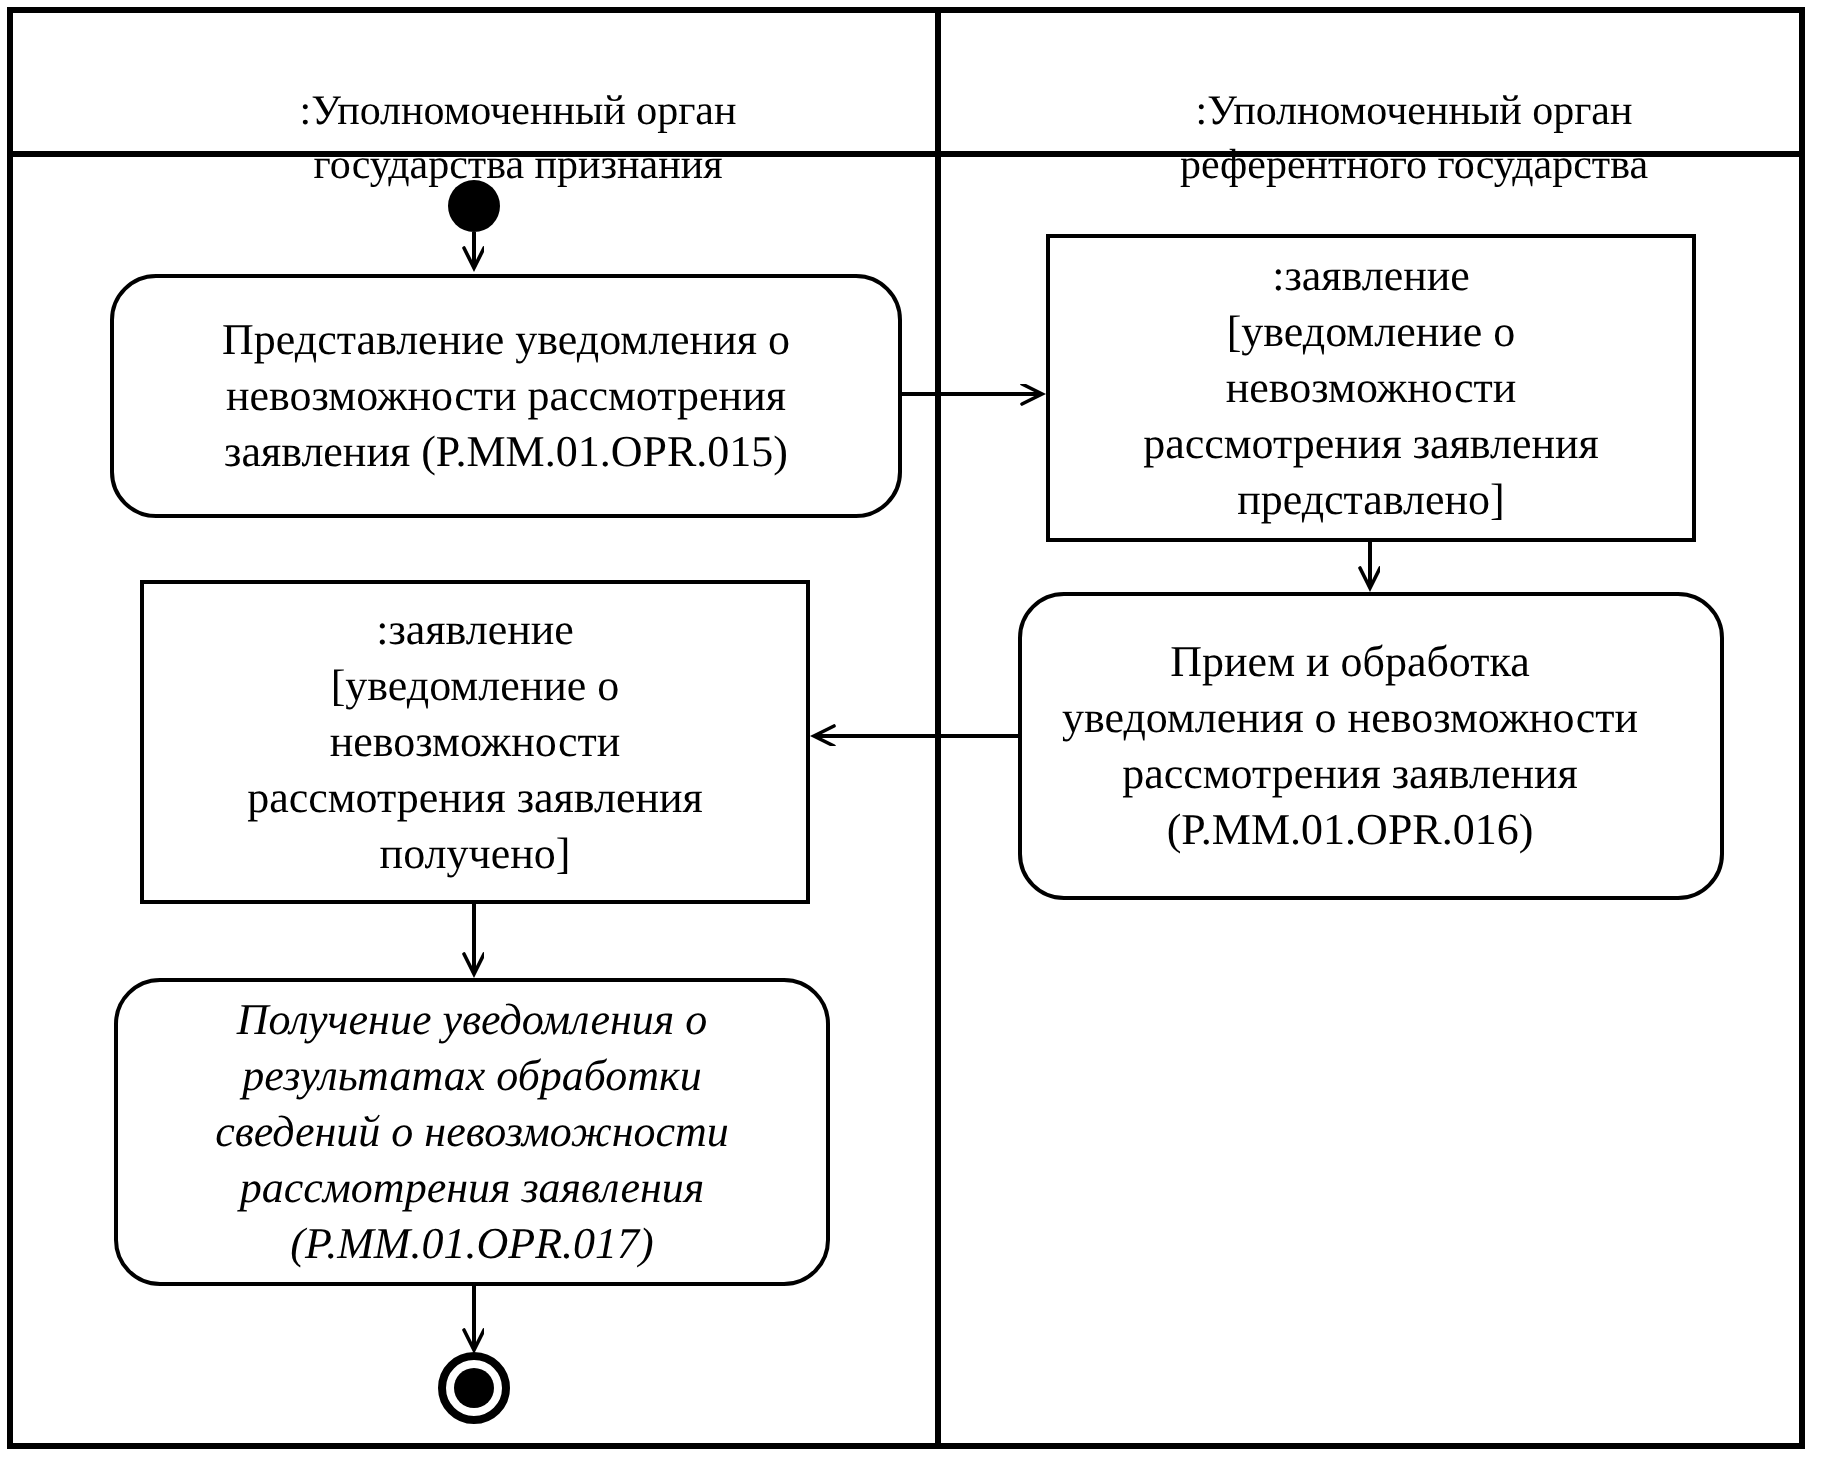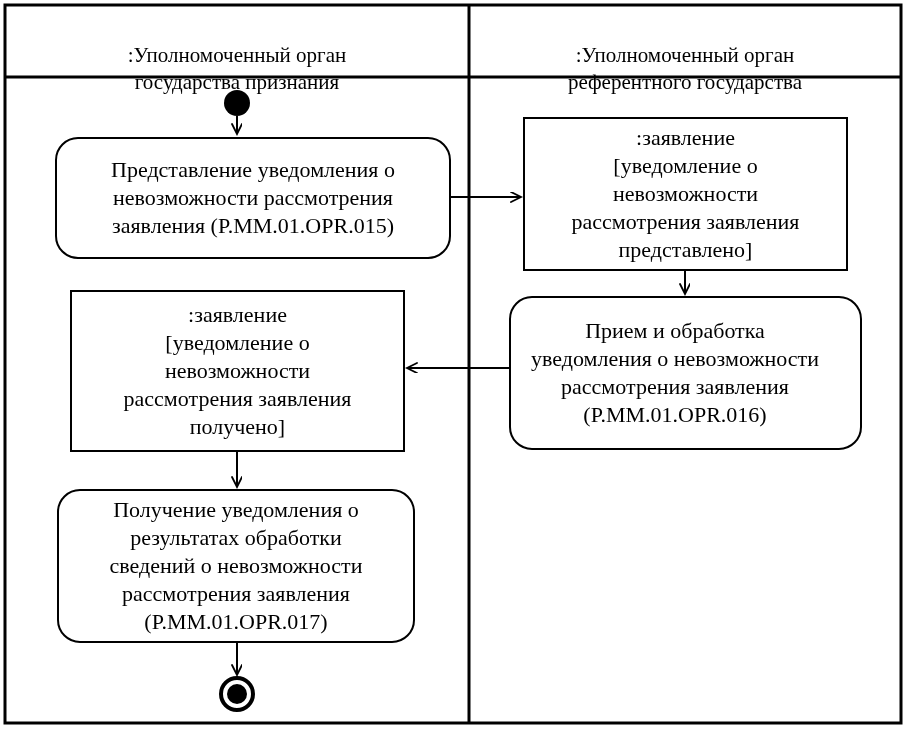--- a/index.html
+++ b/index.html
@@ -24,20 +24,21 @@
     height: 730px;
   }
   .lane-title {
     position: absolute;
     text-align: center;
     font-size: 21px;
     line-height: 1.32;
     color: #000;
     white-space: pre-line;
     pointer-events: none;
+    margin-left: 22px;
   }
   .node-label {
     position: absolute;
     text-align: center;
     font-size: 22px;
     line-height: 1.27;
     color: #000;
     white-space: pre-line;
     display: flex;
     align-items: center;
@@ -126,21 +127,21 @@
   </div>
 
   <div class="node-label" style="left:71px; top:291px; width:333px; height:160px;">
     <span>:заявление
 [уведомление о
 невозможности
 рассмотрения заявления
 получено]</span>
   </div>
 
-  <div class="node-label" style="left:58px; top:490px; width:356px; height:152px;">
+  <div class="node-label" style="left:58px; top:490px; width:356px; height:152px;font-style:italic;">
     <span>Получение уведомления о
 результатах обработки
 сведений о невозможности
 рассмотрения заявления
 (P.MM.01.OPR.017)</span>
   </div>
 
 </div>
 
 </body></html>

